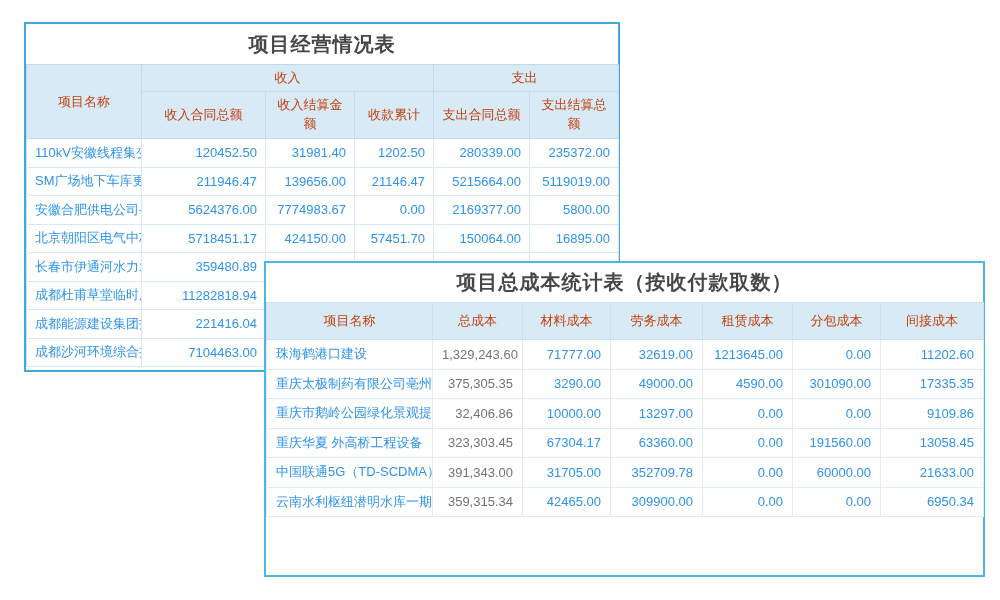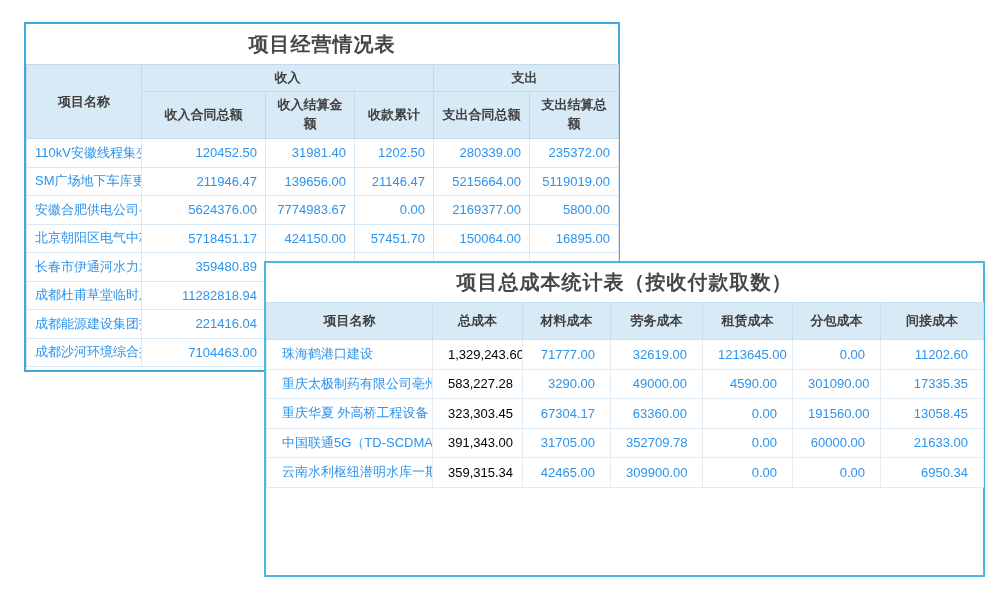--- a/index.html
+++ b/index.html
@@ -37,38 +37,38 @@
     border-collapse: collapse;
     table-layout: fixed;
     width: 100%;
   }
   th, td {
     font-size: 13px;
     overflow: hidden;
     white-space: nowrap;
   }
   th {
-    font-weight: bold;
-    color: #404040;
+    font-weight: normal;
+    color: #c2410c;
     background: #d9eaf7;
     text-align: center;
   }
   
   #table1 th { border: 1px solid #c2daec; padding: 3px 6px; }
   #table1 td { border: 1px solid #d8e9f5; border-left: 1px solid #cfe3f2; padding: 3px 8px; }
   #table1 tr.group-row th { height: 27px; }
   #table1 tr.sub-row th { height: 47px; white-space: normal; line-height: 1.45; }
   #table1 td { height: 28.5px; }
   #table1 .group-expense { text-align: center; padding-right: 9px; }
   
   #table2 th { border: 1px solid #c9e0f0; padding: 3px 6px; height: 37px; }
-  #table2 td { border: 1px solid #e0edf7; padding: 3px 15px; height: 29.5px; }
+  #table2 td { border: 1px solid #e0edf7; padding: 3px 9px; height: 29.5px; }
   .name-cell { text-align: left; color: #2e93ea; }
   .num { text-align: right; color: #2e93ea; }
-  .num-dark { text-align: right; color: #000000; }
+  .num-dark { text-align: right; color: #737373; }
 </style>
 </head>
 <body>
 
 <div class="card" id="table1-card">
   <div class="card-title">项目经营情况表</div>
   <table id="table1">
     <colgroup>
       <col style="width:115px">
         <col style="width:124px">
@@ -188,28 +188,37 @@
         <td class="name-cell">珠海鹤港口建设</td>
         <td class="num-dark">1,329,243.60</td>
         <td class="num">71777.00</td>
         <td class="num">32619.00</td>
         <td class="num">1213645.00</td>
         <td class="num">0.00</td>
         <td class="num">11202.60</td>
       </tr>
       <tr>
         <td class="name-cell">重庆太极制药有限公司亳州</td>
-        <td class="num-dark">583,227.28</td>
+        <td class="num-dark">375,305.35</td>
         <td class="num">3290.00</td>
         <td class="num">49000.00</td>
         <td class="num">4590.00</td>
         <td class="num">301090.00</td>
         <td class="num">17335.35</td>
       </tr>
       <tr>
+        <td class="name-cell">重庆市鹅岭公园绿化景观提</td>
+        <td class="num-dark">32,406.86</td>
+        <td class="num">10000.00</td>
+        <td class="num">13297.00</td>
+        <td class="num">0.00</td>
+        <td class="num">0.00</td>
+        <td class="num">9109.86</td>
+      </tr>
+      <tr>
         <td class="name-cell">重庆华夏 外高桥工程设备</td>
         <td class="num-dark">323,303.45</td>
         <td class="num">67304.17</td>
         <td class="num">63360.00</td>
         <td class="num">0.00</td>
         <td class="num">191560.00</td>
         <td class="num">13058.45</td>
       </tr>
       <tr>
         <td class="name-cell">中国联通5G（TD-SCDMA）</td>

